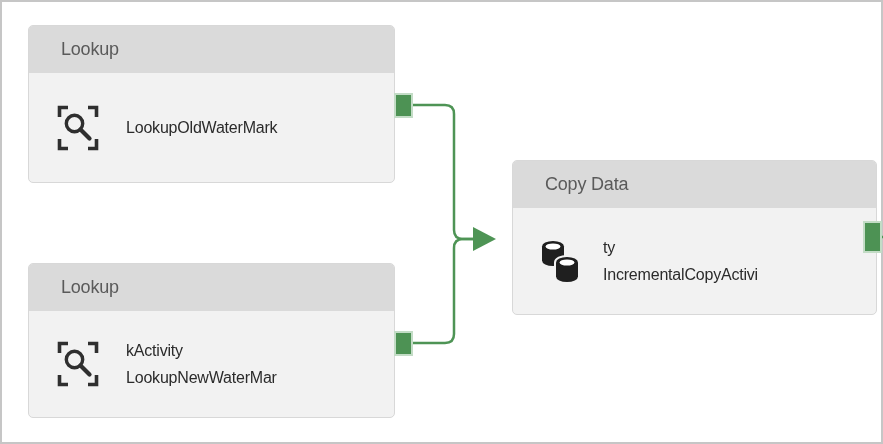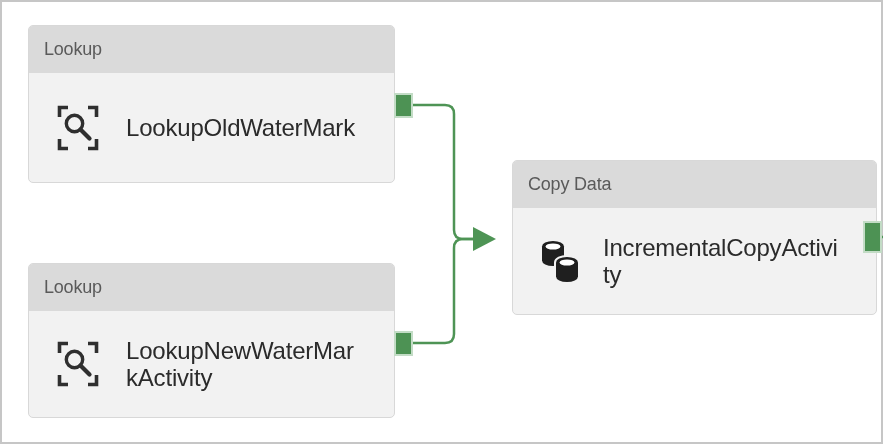--- a/index.html
+++ b/index.html
@@ -16,35 +16,35 @@
     position: absolute;
     background: #f2f2f2;
     border: 1px solid #d8d8d8;
     border-radius: 5px;
     overflow: hidden;
   }
   .node-header {
     height: 47px;
     background: #dadada;
     display: flex; align-items: center;
-    padding-left: 15px;
+    padding-left: 32px;
     font-size: 18px;
     color: #5a5a5a;
     letter-spacing: -0.2px;
   }
   .node-body {
     display: flex; align-items: center;
     height: calc(100% - 47px);
   }
   .node-icon { flex: 0 0 auto; display: flex; align-items: center; justify-content: center; }
   .lookup-node .node-icon { margin-left: 24px; width: 50px; }
   .copy-node .node-icon { margin-left: 27px; width: 40px; }
   .node-name {
     margin-left: 23px;
-    font-size: 24px;
+    font-size: 16px;
     line-height: 27px;
     color: #2b2b2b;
     letter-spacing: -0.2px;
   }
   .node-name div { white-space: nowrap; }
 
   .connector-square {
     position: absolute;
     background: #4d9254;
     border: 2px solid #c3dcc6;
@@ -95,43 +95,43 @@
         <svg width="50" height="50" viewBox="0 0 50 50" fill="none" stroke="#2f2f2f">
           <path d="M15,4.5 H6.5 V14" stroke-width="3.6"></path>
           <path d="M35,4.5 H43.5 V14" stroke-width="3.6"></path>
           <path d="M15,45.5 H6.5 V36" stroke-width="3.6"></path>
           <path d="M35,45.5 H43.5 V36" stroke-width="3.6"></path>
           <circle cx="21.5" cy="20.5" r="8.2" stroke-width="3.4"></circle>
           <path d="M27.5,26.5 L36.5,35.5" stroke-width="4.2" stroke-linecap="round"></path>
         </svg>
       </span>
       <div class="node-name">
+        <div>kActivity</div>
         <div>LookupNewWaterMar</div>
-        <div>kActivity</div>
       </div>
     </div>
   </div>
 
   <div class="node copy-node" style="left:510px; top:158px; width:365px; height:155px;">
     <div class="node-header">Copy Data</div>
     <div class="node-body">
       <span class="node-icon">
         <svg width="40" height="44" viewBox="0 0 40 44">
 
           <path d="M2,7.5 a11,5.5 0 0 1 22,0 v14 a11,5.5 0 0 1 -22,0 z" fill="#1f1f1f"></path>
           <ellipse cx="13" cy="7.5" rx="7.4" ry="3.1" fill="#ffffff"></ellipse>
 
           <path d="M16,23.5 a11,5.5 0 0 1 22,0 v14 a11,5.5 0 0 1 -22,0 z" fill="#1f1f1f" stroke="#f2f2f2" stroke-width="4"></path>
           <path d="M16,23.5 a11,5.5 0 0 1 22,0 v14 a11,5.5 0 0 1 -22,0 z" fill="#1f1f1f"></path>
           <ellipse cx="27" cy="23.5" rx="7.4" ry="3.1" fill="#ffffff"></ellipse>
         </svg>
       </span>
       <div class="node-name">
+        <div>ty</div>
         <div>IncrementalCopyActivi</div>
-        <div>ty</div>
       </div>
     </div>
   </div>
 
   <div id="sq-lookup-old" class="connector-square"></div>
   <div id="sq-lookup-new" class="connector-square"></div>
   <div id="sq-copy-out" class="connector-square"></div>
 
 </div>
 

